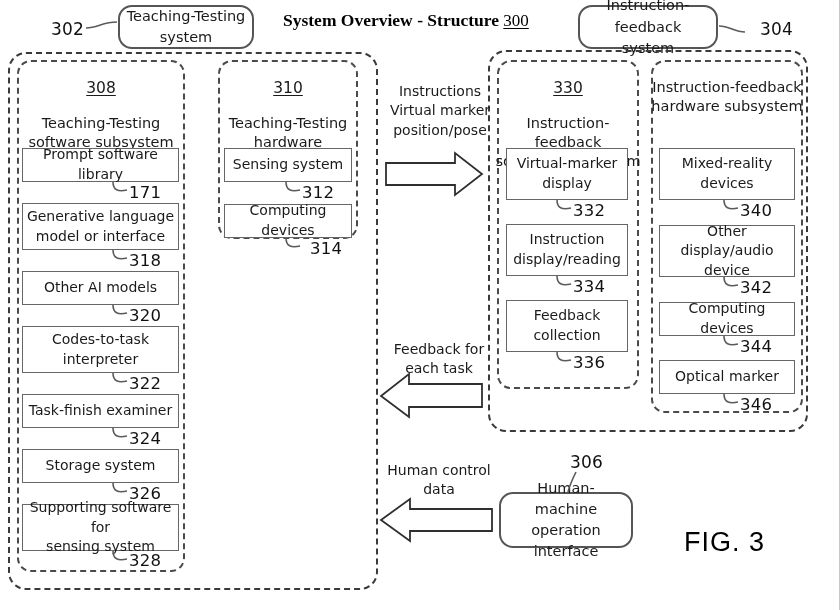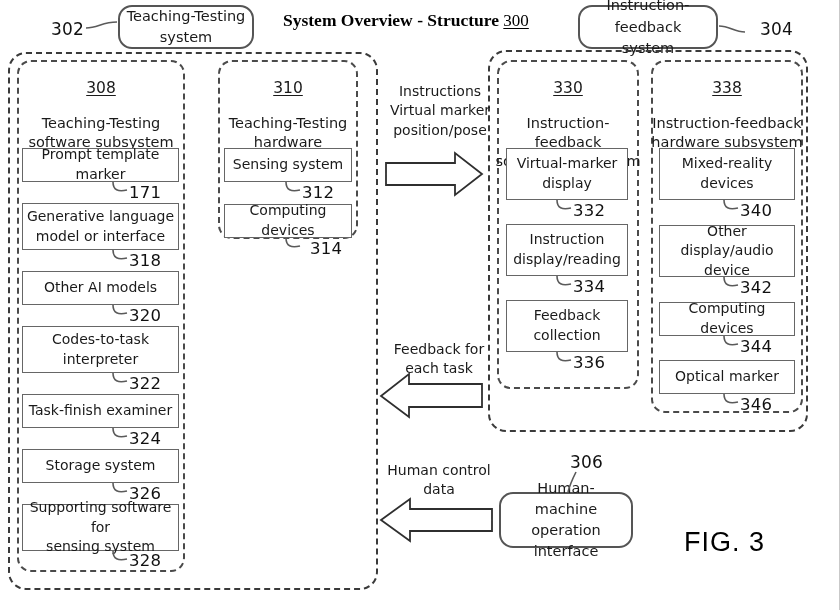--- a/index.html
+++ b/index.html
@@ -161,21 +161,21 @@
 
   <div class="abs dashed-col" style="left:17px; top:60px; width:168px; height:512px;"></div>
 
   <div class="abs col-head" style="left:17px; top:78px; width:168px;">
     <span class="col-num">308</span>
     <span>Teaching-Testing</span><br>
     <span>software subsystem</span>
   </div>
 
   <div class="abs comp" style="left:22px; top:148px; width:157px; height:34px;">
-    <span>Prompt template marker</span>
+    <span>Prompt software library</span>
     </div>
   <div class="abs ref" style="left:129px; top:183px;">171</div>
 
   <div class="abs comp" style="left:22px; top:203px; width:157px; height:47px;">
     <span>Generative language<br>model or interface</span>
     </div>
   <div class="abs ref" style="left:129px; top:251px;">318</div>
 
   <div class="abs comp" style="left:22px; top:271px; width:157px; height:34px;">
     <span>Other AI models</span>
@@ -239,21 +239,20 @@
   <div class="abs ref" style="left:573px; top:277px;">334</div>
 
   <div class="abs comp" style="left:506px; top:300px; width:122px; height:52px;">
     <span>Feedback<br>collection</span>
     </div>
   <div class="abs ref" style="left:573px; top:353px;">336</div>
 
   <div class="abs dashed-col" style="left:651px; top:60px; width:152px; height:353px;"></div>
 
   <div class="abs col-head" style="left:647px; top:78px; width:160px;">
-    <span class="col-num">338</span>
     <span>Instruction-feedback</span><br>
     <span>hardware subsystem</span>
   </div>
 
   <div class="abs comp" style="left:659px; top:148px; width:136px; height:52px;">
     <span>Mixed-reality<br>devices</span>
     </div>
   <div class="abs ref" style="left:740px; top:201px;">340</div>
 
   <div class="abs comp" style="left:659px; top:225px; width:136px; height:52px;">

